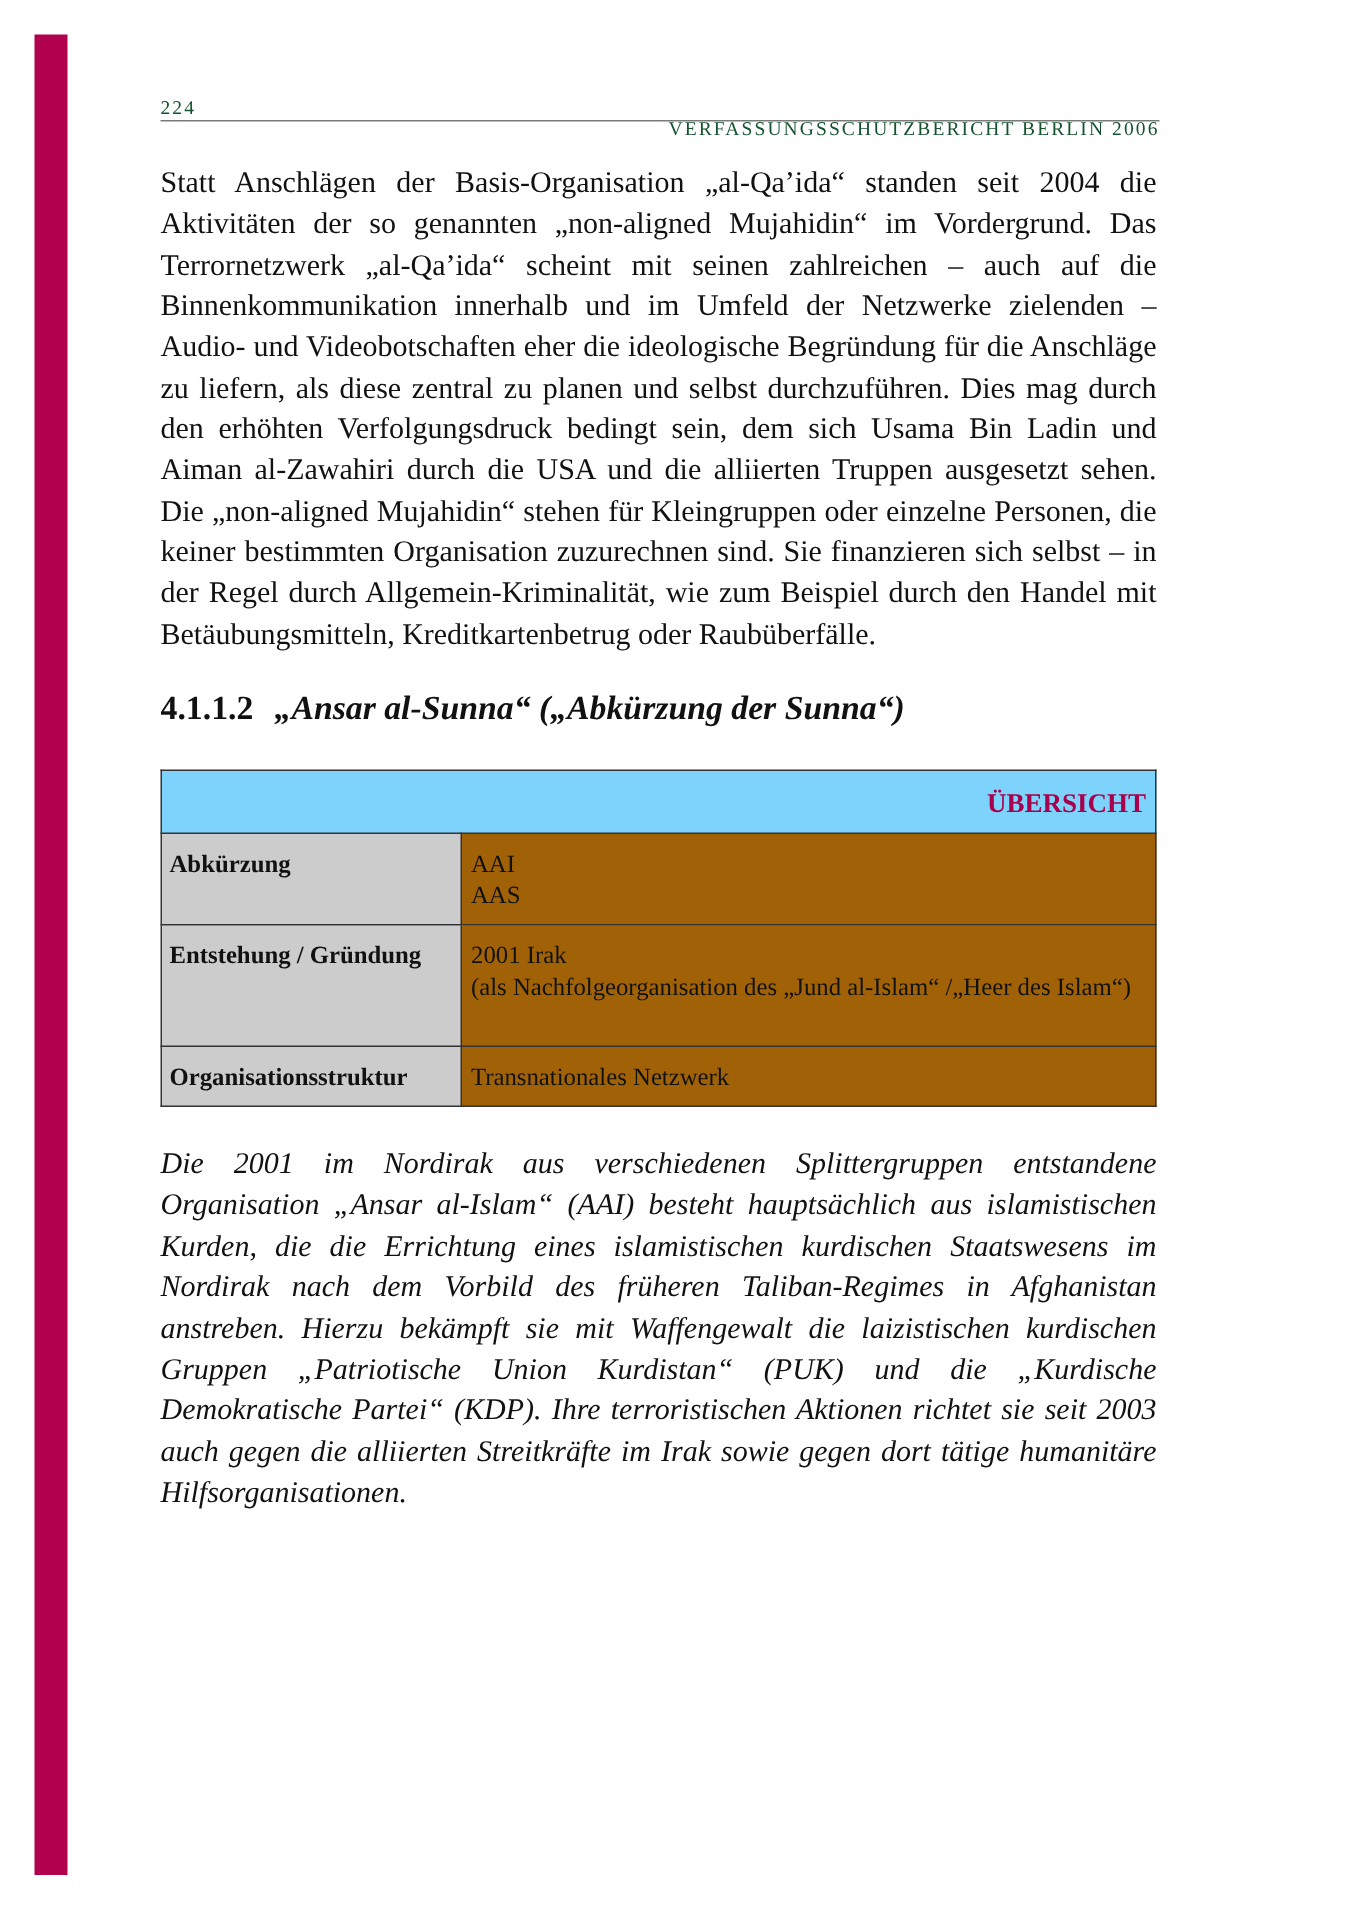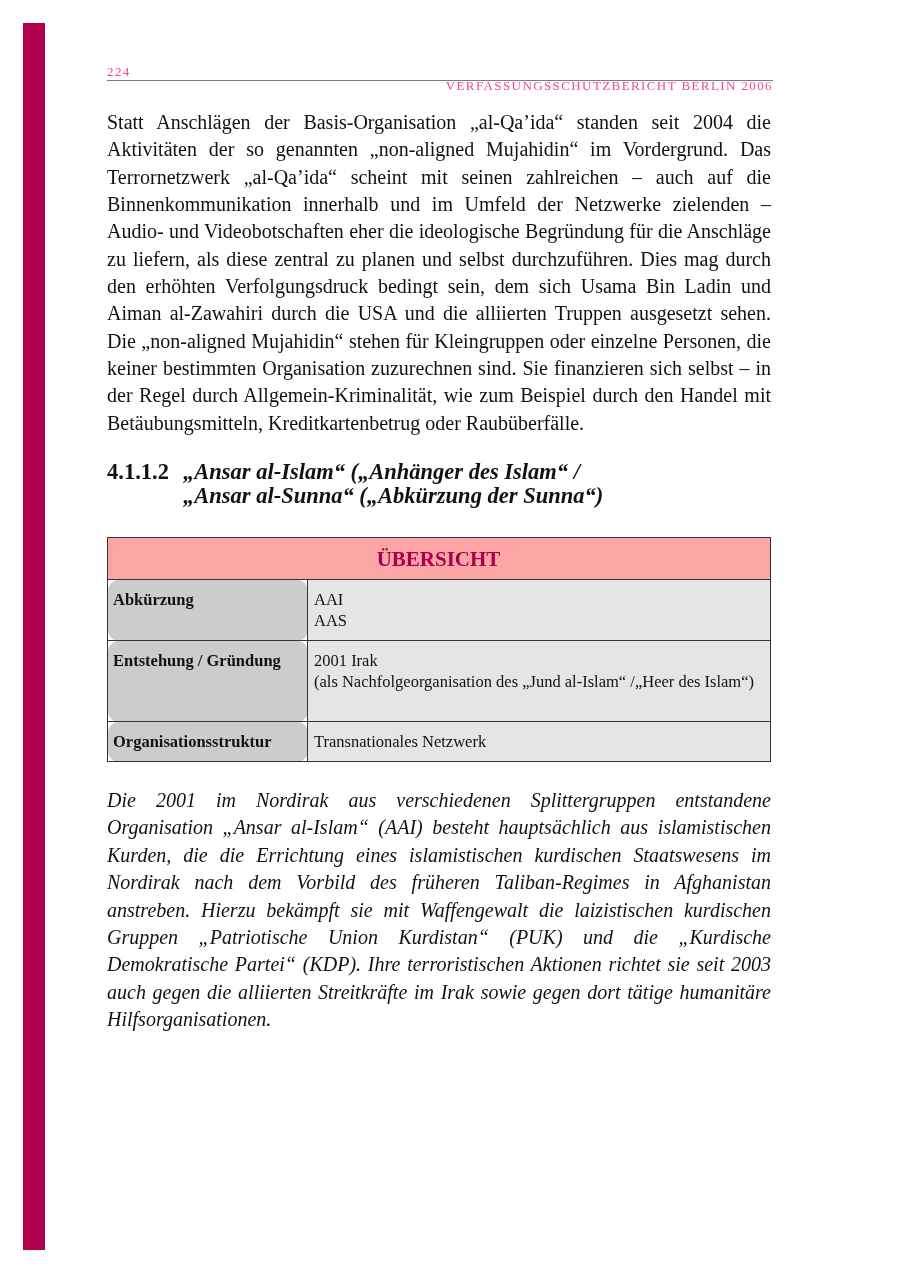--- a/index.html
+++ b/index.html
@@ -25,21 +25,21 @@
     }
     .running-header {
       position: absolute;
       left: 107px;
       top: 62px;
       width: 666px;
       height: 18px;
       border-bottom: 1px solid #7a7a7a;
       font-size: 13px;
       letter-spacing: 1.4px;
-      color: #ec4899;
+      color: #14532d;
     }
     .running-header .page-num {
       position: absolute;
       left: 0;
       top: 2px;
     }
     .running-header .report-title {
       position: absolute;
       right: 0;
       top: 16px;
@@ -85,41 +85,40 @@
       border: 1.5px solid #333;
       font-size: 16.5px;
       line-height: 20.5px;
     }
     table.overview td, table.overview th {
       border: 1px solid #333;
       padding: 0;
       vertical-align: top;
     }
     table.overview th.ov-head {
-      background: #fca5a5;
+      background: #7dd3fc;
       color: #a8004c;
-      text-align: center;
-      font-size: 21px;
+      text-align: right;
+      font-size: 18px;
       font-weight: bold;
       height: 42px;
       padding: 8px 6px 0 5px;
       box-sizing: border-box;
       vertical-align: top;
       line-height: 26px;
     }
     table.overview td.label {
       background: #cccccc;
       font-weight: bold;
       width: 200px;
       padding: 10px 5px 8px 5px;
       box-sizing: border-box;
-      border-radius: 11px;
     }
     table.overview td.value {
-      background: #e5e5e5;
+      background: #a16207;
       padding: 10px 6px 8px 6px;
       box-sizing: border-box;
     }
     table.overview td.value span.line {
       display: block;
     }
     .para-2 {
       margin-top: 25px !important;
       font-style: italic;
     }
@@ -136,21 +135,20 @@
   <span class="page-num">224</span>
   <span class="report-title">VERFASSUNGSSCHUTZBERICHT BERLIN 2006</span>
 </div>
 
 <div class="content">
   <p class="body">Statt Anschlägen der Basis-Organisation „al-Qa’ida“ standen seit 2004 die Aktivitäten der so genannten „non-aligned Mujahidin“ im Vorder­grund. Das Terrornetzwerk „al-Qa’ida“ scheint mit seinen zahlreichen – auch auf die Binnenkommunikation innerhalb und im Umfeld der Netzwerke zielenden – Audio- und Videobotschaften eher die ideolo­gische Begründung für die Anschläge zu liefern, als diese zentral zu planen und selbst durchzuführen. Dies mag durch den erhöhten Verfol­gungsdruck bedingt sein, dem sich Usama Bin Ladin und Aiman al-Zawahiri durch die USA und die alliierten Truppen ausgesetzt sehen. Die „non-aligned Mujahidin“ stehen für Kleingruppen oder einzelne Personen, die keiner bestimmten Organisation zuzurechnen sind. Sie finanzieren sich selbst – in der Regel durch Allgemein-Kriminalität, wie zum Beispiel durch den Handel mit Betäubungsmitteln,  Kreditkarten­betrug oder Raubüberfälle.</p>
 
   <div class="section-heading">
     <span class="num">4.1.1.2</span>
     <span class="title-lines">
-      <span class="title-line">„Ansar al-Islam“ („Anhänger des Islam“ /</span>
       <span class="title-line">„Ansar al-Sunna“ („Abkürzung der Sunna“)</span>
     </span>
   </div>
 
   <table class="overview">
     <tbody>
         <tr>
       <th class="ov-head" colspan="2">ÜBERSICHT</th>
     </tr>
     <tr style="height:61px;">

